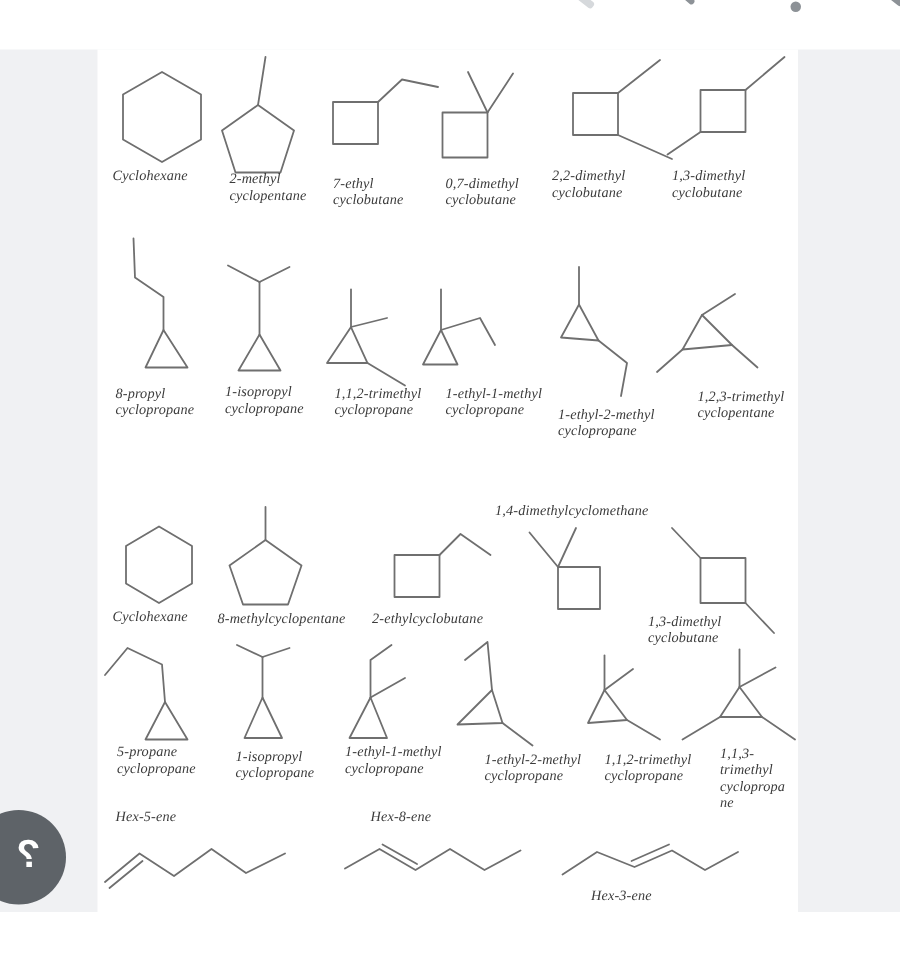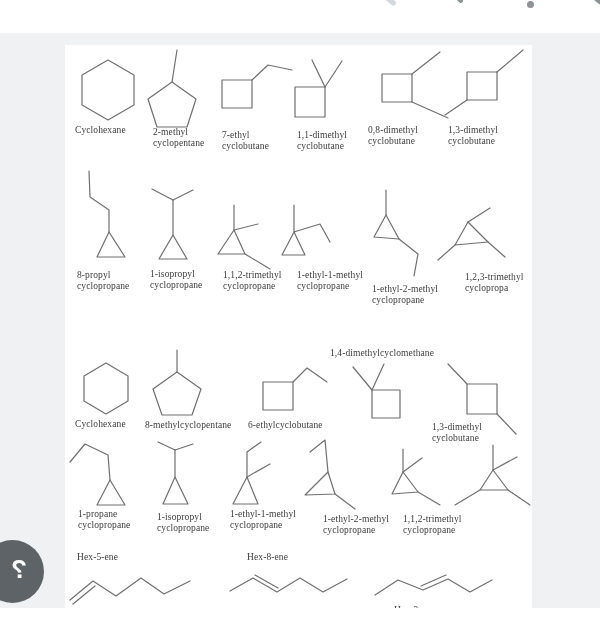--- a/index.html
+++ b/index.html
@@ -9,21 +9,21 @@
     font-family:"Liberation Serif","DejaVu Serif",serif;
   }
   .top-strip { position:absolute; left:0; top:0; width:600px; height:33px; background:#ffffff; }
   .icon-frag { position:absolute; background:var(--icon-color,#8d9297); border-radius:2px; }
   .frag-1 { left:381px; top:-3px; width:16px; height:5px; transform:rotate(38deg); background:#d6d9dc; }
   .frag-2 { left:451px; top:-4px; width:13px; height:4px; transform:rotate(40deg); }
   .frag-3 { left:527px; top:1px; width:7px; height:7px; border-radius:50%; }
   .frag-4 { left:589px; top:-3px; width:14px; height:4px; transform:rotate(38deg); }
 
   .viewer-panel { position:absolute; left:0; top:33px; width:600px; height:575px; background:var(--panel-color,#f0f1f3); }
-  .image-card { position:absolute; left:65px; top:12px; width:467px; height:575px; background:#ffffff; }
+  .image-card { position:absolute; left:65px; top:0; width:467px; height:575px; background:#ffffff;font-style:italic; }
   .image-card svg { position:absolute; left:0; top:0; }
   svg .bond { stroke:var(--line-color,#6f6f6f); stroke-width:1.2; fill:none; stroke-linecap:round; stroke-linejoin:round; }
 
   .mol-label {
     position:absolute; font-size:9.5px; line-height:11px;
     color:var(--text-color,#3b3b3b); white-space:pre-line; letter-spacing:0.1px;
   }
   .help-fab {
     position:absolute; left:-19px; top:540px; width:63px; height:63px;
     border-radius:50%; background:var(--help-color,#5e6368);
@@ -178,58 +178,62 @@
         <polyline class="bond" points="310,550 333,535 358,545 383,534 405,547 427,535"></polyline>
         <line class="bond" x1="356" y1="541" x2="381" y2="530"></line>
       </g>
     </svg>
 
     <div class="mol-label" style="left:10px;top:80px">Cyclohexane</div>
     <div class="mol-label" style="left:88px;top:82px">2-methyl
 cyclopentane</div>
     <div class="mol-label" style="left:157px;top:85px">7-ethyl
 cyclobutane</div>
-    <div class="mol-label" style="left:232px;top:85px">1,1-dimethyl
-cyclobutane</div>
-    <div class="mol-label" style="left:303px;top:80px">0,8-dimethyl
+    <div class="mol-label" style="left:232px;top:85px">0,7-dimethyl
+cyclobutane</div>
+    <div class="mol-label" style="left:303px;top:80px">2,2-dimethyl
 cyclobutane</div>
     <div class="mol-label" style="left:383px;top:80px">1,3-dimethyl
 cyclobutane</div>
 
     <div class="mol-label" style="left:12px;top:225px">8-propyl
 cyclopropane</div>
     <div class="mol-label" style="left:85px;top:224px">1-isopropyl
 cyclopropane</div>
     <div class="mol-label" style="left:158px;top:225px">1,1,2-trimethyl
 cyclopropane</div>
     <div class="mol-label" style="left:232px;top:225px">1-ethyl-1-methyl
 cyclopropane</div>
     <div class="mol-label" style="left:307px;top:239px">1-ethyl-2-methyl
 cyclopropane</div>
     <div class="mol-label" style="left:400px;top:227px">1,2,3-trimethyl
-cyclopropa</div>
+cyclopentane</div>
 
     <div class="mol-label" style="left:265px;top:303px">1,4-dimethylcyclomethane</div>
 
     <div class="mol-label" style="left:10px;top:374px">Cyclohexane</div>
     <div class="mol-label" style="left:80px;top:375px">8-methylcyclopentane</div>
-    <div class="mol-label" style="left:183px;top:375px">6-ethylcyclobutane</div>
+    <div class="mol-label" style="left:183px;top:375px">2-ethylcyclobutane</div>
     <div class="mol-label" style="left:367px;top:377px">1,3-dimethyl
 cyclobutane</div>
 
-    <div class="mol-label" style="left:13px;top:464px">1-propane
+    <div class="mol-label" style="left:13px;top:464px">5-propane
 cyclopropane</div>
     <div class="mol-label" style="left:92px;top:467px">1-isopropyl
 cyclopropane</div>
     <div class="mol-label" style="left:165px;top:464px">1-ethyl-1-methyl
 cyclopropane</div>
     <div class="mol-label" style="left:258px;top:469px">1-ethyl-2-methyl
 cyclopropane</div>
     <div class="mol-label" style="left:338px;top:469px">1,1,2-trimethyl
 cyclopropane</div>
+    <div class="mol-label" style="left:415px;top:465px">1,1,3-
+trimethyl
+cyclopropa
+ne</div>
 
     <div class="mol-label" style="left:12px;top:507px">Hex-5-ene</div>
     <div class="mol-label" style="left:182px;top:507px">Hex-8-ene</div>
     <div class="mol-label" style="left:329px;top:560px">Hex-3-ene</div>
   </div>
 </div>
 
 <div class="help-fab">
   <span class="glyph">?</span>
 </div>

